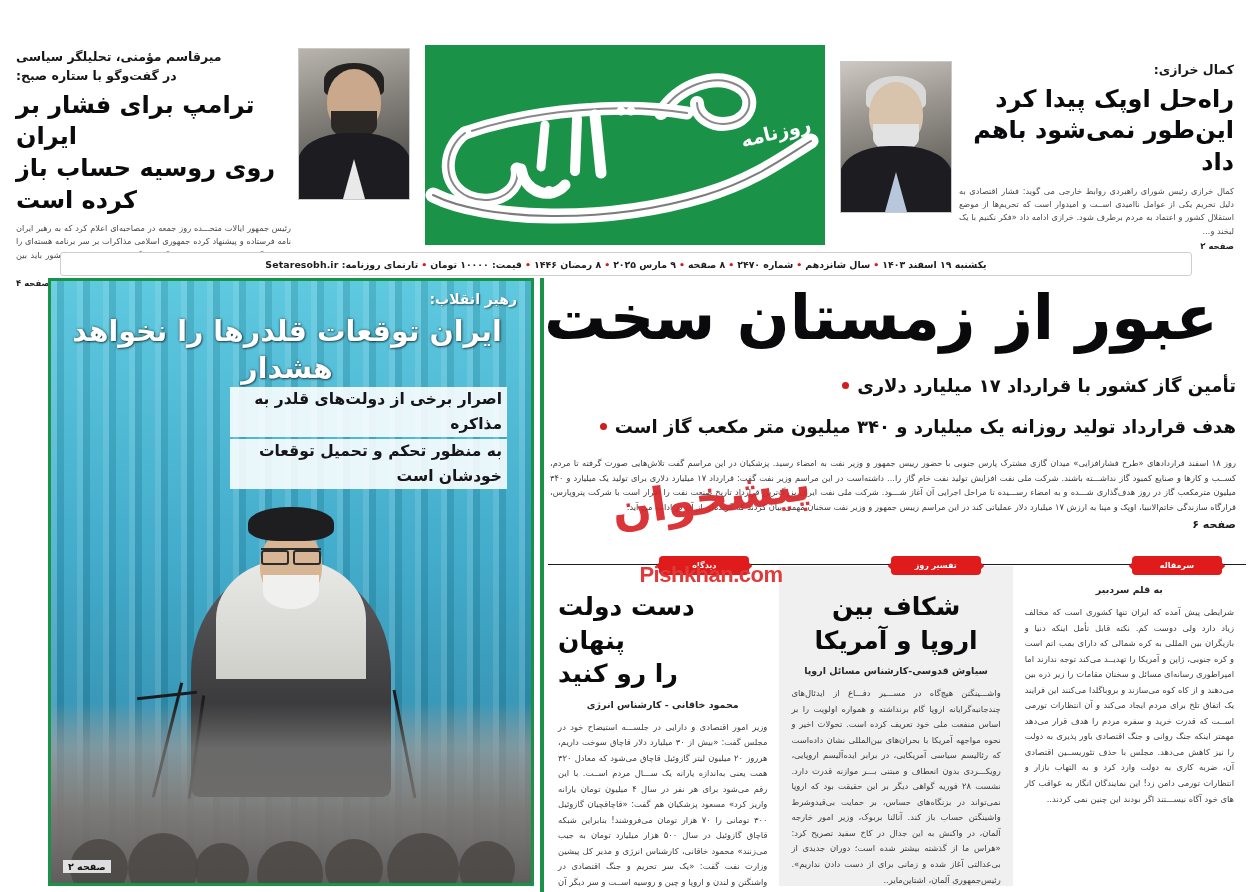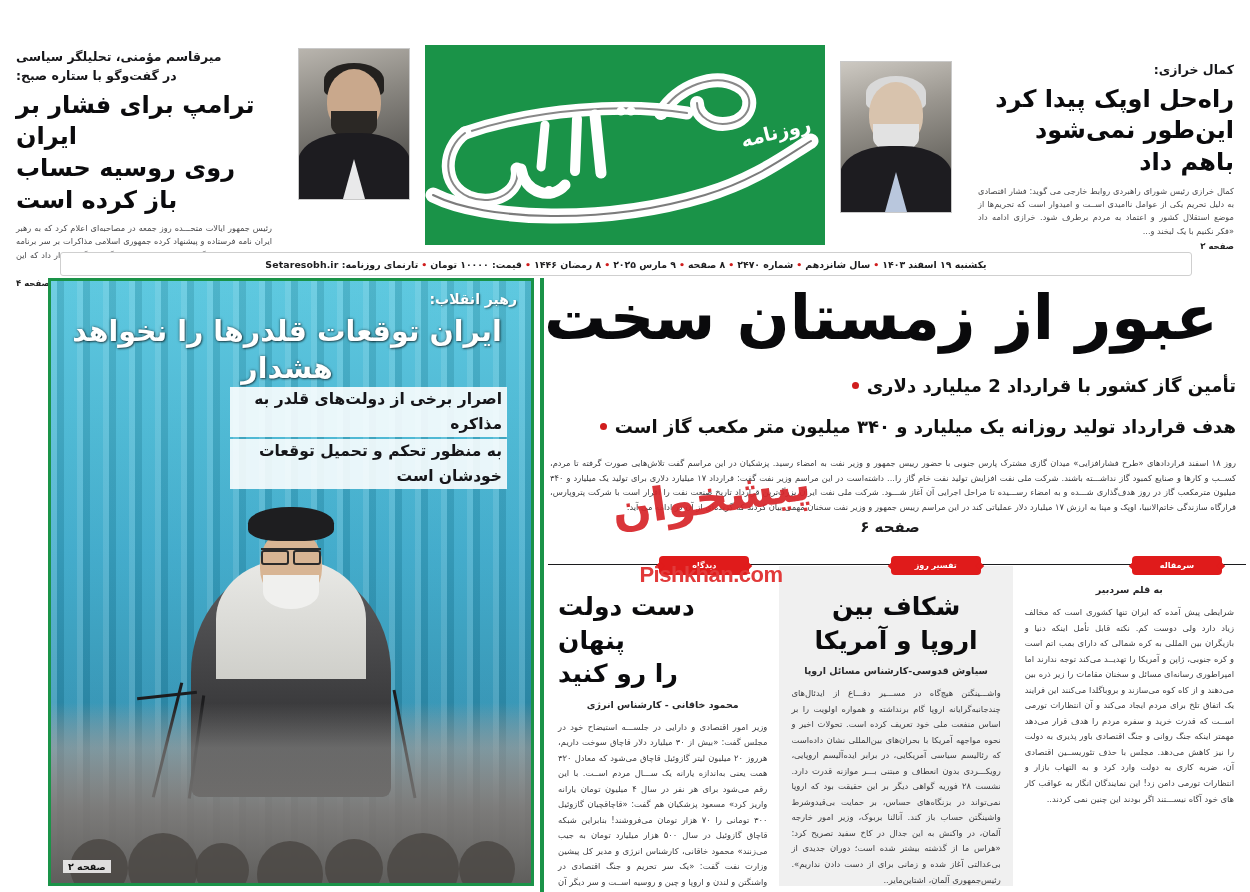--- a/index.html
+++ b/index.html
@@ -49,21 +49,21 @@
   }
   .portrait .shirt{
     position:absolute;left:50%;bottom:0;transform:translateX(-50%);
     width:22px;height:40px;background:#e9e9ea;
     clip-path:polygon(50% 0,100% 100%,0 100%);
   }
   .portrait.kharrazi .shirt{background:#b9c7dd;}
 
   .teaser-text{flex:1 1 auto;text-align:left;padding:0 0 0 6px;}
   .teaser-right .teaser-text{text-align:right;padding:0 6px 0 0;}
-  .teaser-inner{display:flex;gap:26px;align-items:flex-start;}
+  .teaser-inner{display:flex;gap:7px;align-items:flex-start;}
 
   .kicker{
     font-size:12.5px;font-weight:bold;color:#17171a;line-height:1.5;
     letter-spacing:0;margin-bottom:4px;
   }
   .teaser-head{
     font-size:24px;font-weight:bold;color:#0b0b0d;line-height:1.32;
     letter-spacing:-0.3px;margin:2px 0 6px;
   }
   .teaser-body{
@@ -213,22 +213,22 @@
   .bdot{
     width:7px;height:7px;border-radius:50%;background:#d01d1d;
     flex:0 0 auto;order:2;
   }
   .btxt{order:1;}
   .lead-body{
     margin:16px 8px 0 6px;font-size:8.3px;color:#3c3c3e;
     line-height:1.75;text-align:justify;
   }
   .lead-pageref{
-    margin:4px 8px 8px 0;font-size:15px;font-weight:bold;color:#1c1c1e;
-    text-align:center;
+    margin:4px 8px 8px 0;font-size:11px;font-weight:bold;color:#1c1c1e;
+    text-align:right;
   }
 
   
   .rule{
     position:absolute;left:548px;top:288px;width:698px;height:0;
     border-top:1.6px solid #1c1c1e;
   }
 
   
   .cols{
@@ -410,21 +410,21 @@
         <span>اصرار برخی از دولت‌های قلدر به مذاکره</span><br>
         <span>به منظور تحکم و تحمیل توقعات خودشان است</span>
       </div>
       <div class="photo-pageref">صفحه ۲</div>
     </div>
 
     <div class="lead">
       <div class="lead-head">عبور از زمستان سخت</div>
       <div class="lead-bullets">
         <div class="lead-bullet">
-          <span class="btxt">تأمین گاز کشور با قرارداد 2 میلیارد دلاری</span>
+          <span class="btxt">تأمین گاز کشور با قرارداد ۱۷ میلیارد دلاری</span>
           <span class="bdot"></span>
         </div>
         <div class="lead-bullet">
           <span class="btxt">هدف قرارداد تولید روزانه یک میلیارد و ۳۴۰ میلیون متر مکعب گاز است</span>
           <span class="bdot"></span>
         </div>
       </div>
       <div class="lead-body">روز ۱۸ اسفند قراردادهای «طرح فشارافزایی» میدان گازی مشترک پارس جنوبی با حضور رییس جمهور و وزیر نفت به امضاء رسید. پزشکیان در این مراسم گفت تلاش‌هایی صورت گرفته تا مردم، کســب و کارها و صنایع کمبود گاز نداشـــته باشند. شرکت ملی نفت افزایش تولید نفت خام گاز را... داشته‌است در این مراسم وزیر نفت گفت: قرارداد ۱۷ میلیارد دلاری برای تولید یک میلیارد و ۳۴۰ میلیون مترمکعب گاز در روز هدف‌گذاری شـــده و به امضاء رســـیده تا مراحل اجرایی آن آغاز شـــود. شرکت ملی نفت ایران بزرگ‌ترین قرارداد تاریخ صنعت نفت را اقرار است با شرکت پتروپارس، قرارگاه سازندگی خاتم‌الانبیا، اوپک و مپنا به ارزش ۱۷ میلیارد دلار عملیاتی کند در این مراسم رییس جمهور و وزیر نفت سخنان مهمی بیان کردند که گزیده‌ای از آن در ادامه می آید:</div>
       <div class="lead-pageref">صفحه ۶</div>
     </div>

